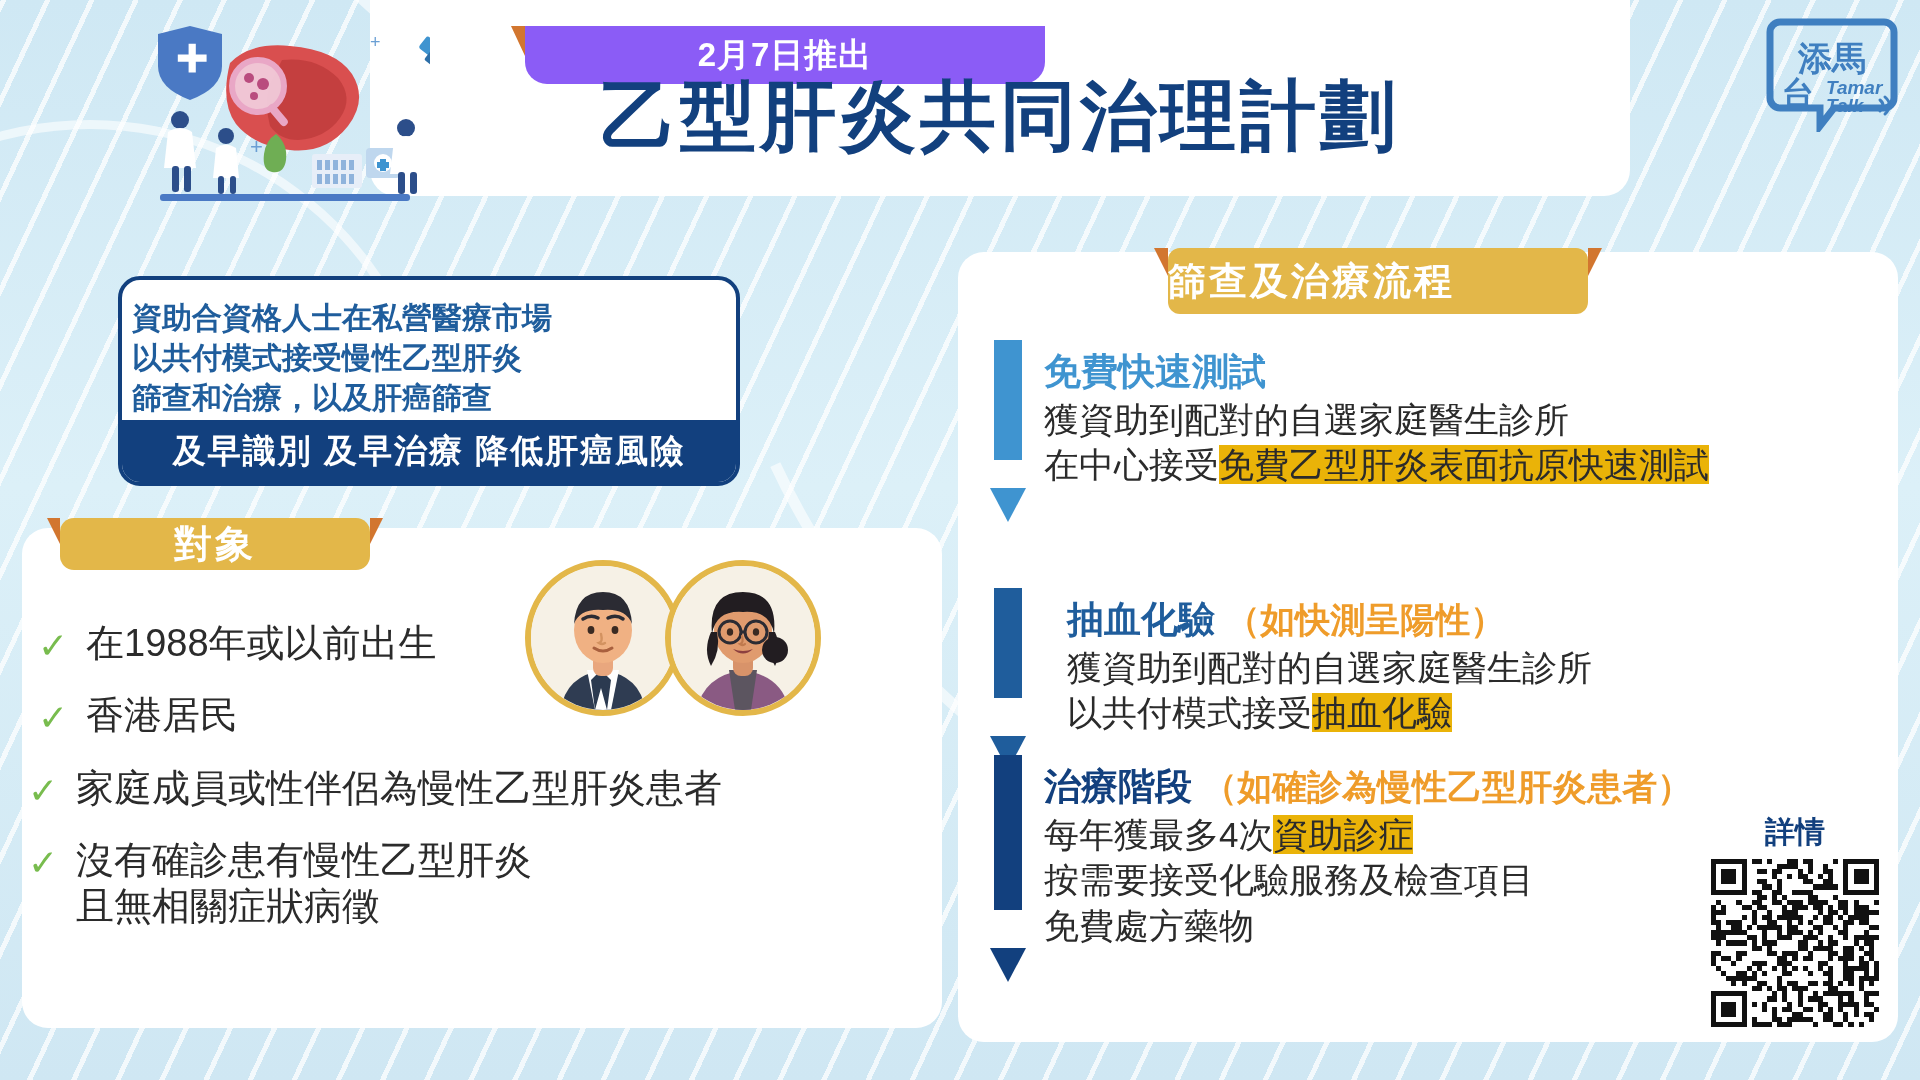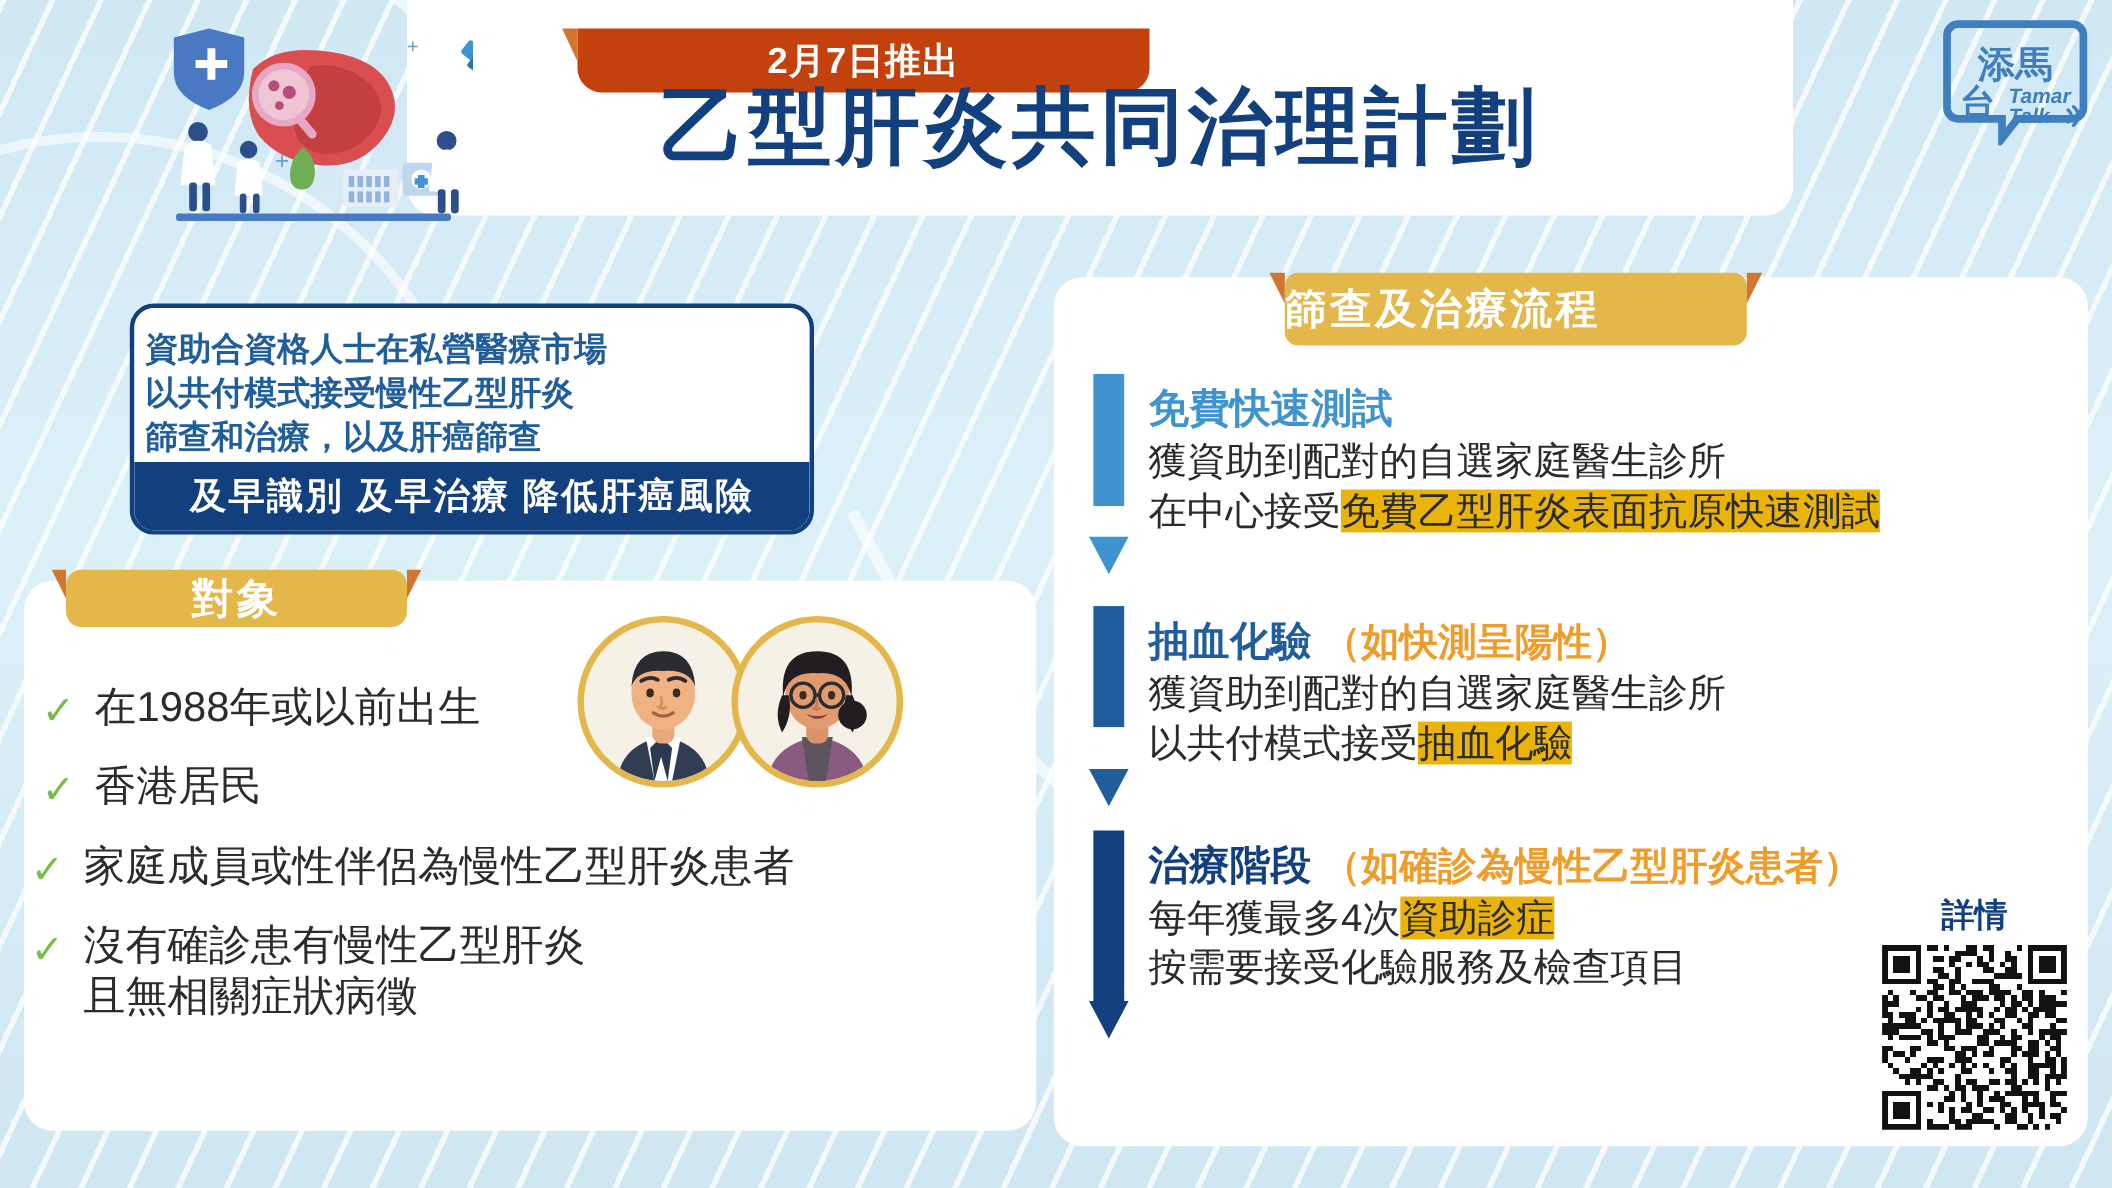--- a/index.html
+++ b/index.html
@@ -40,21 +40,21 @@
   
   #header-card {
     position: absolute;
     left: 370px; top: 0; width: 1260px; height: 196px;
     background: #ffffff;
     border-radius: 0 0 26px 26px;
   }
   #date-badge {
     position: absolute;
     left: 525px; top: 26px; width: 520px; height: 58px;
-    background: #c2410c;
+    background: #8b5cf6;
     border-radius: 0 0 22px 22px;
     display: flex; align-items: center; justify-content: center;
     color: #fff; font-size: 33px; font-weight: bold; letter-spacing: 1px;
   }
   #date-badge .fold {
     position: absolute; left: -14px; top: 0;
     width: 0; height: 0;
     border-top: 30px solid #d2762f;
     border-left: 14px solid transparent;
   }
@@ -205,21 +205,21 @@
   .step-line {
     font-size: 35px; color: #2b2b2b; line-height: 1.3;
   }
   .hl { background: #eab308; }
 
   #step-1 { left: 990px; top: 340px; width: 880px; }
   #step-1 .shaft { height: 120px; background: #3f94d0; }
   #step-1 .head { border-top: 34px solid #3f94d0; bottom: -34px; }
   #step-1 .step-title { color: #3f94d0; }
 
-  #step-2 { left: 990px; top: 551px; width: 880px; }
+  #step-2 { left: 990px; top: 588px; width: 880px; gap: 23px; }
   #step-2 .shaft { height: 110px; background: #1f5d9c; }
   #step-2 .head { border-top: 34px solid #1f5d9c; bottom: -34px; }
   #step-2 .step-title { color: #1f5d9c; }
 
   #step-3 { left: 990px; top: 755px; width: 880px; }
   #step-3 .shaft { height: 155px; background: #12407e; }
   #step-3 .head { border-top: 34px solid #12407e; bottom: -34px; }
   #step-3 .step-title { color: #12407e; }
 
   
@@ -452,20 +452,23 @@
   <div class="step-body">
     <div class="step-title">
       <span>治療階段</span>
       <span class="note">（如確診為慢性乙型肝炎患者）</span>
     </div>
     <div class="step-line">
       <span>每年獲最多4次</span><span class="hl">資助診症</span>
     </div>
     <div class="step-line">
       <span>按需要接受化驗服務及檢查項目</span>
+    </div>
+    <div class="step-line">
+      <span>免費處方藥物</span>
     </div>
   </div>
 </div>
 
 <div id="qr-wrap">
   <div id="qr-label">詳情</div>
   <div id="qr-code">
     <svg id="qr-svg" width="168" height="168" viewBox="0 0 33 33" shape-rendering="crispEdges">
         <rect width="33" height="33" fill="#fff"></rect>
         <rect x="8" y="0" width="1" height="1" fill="#111"></rect>

